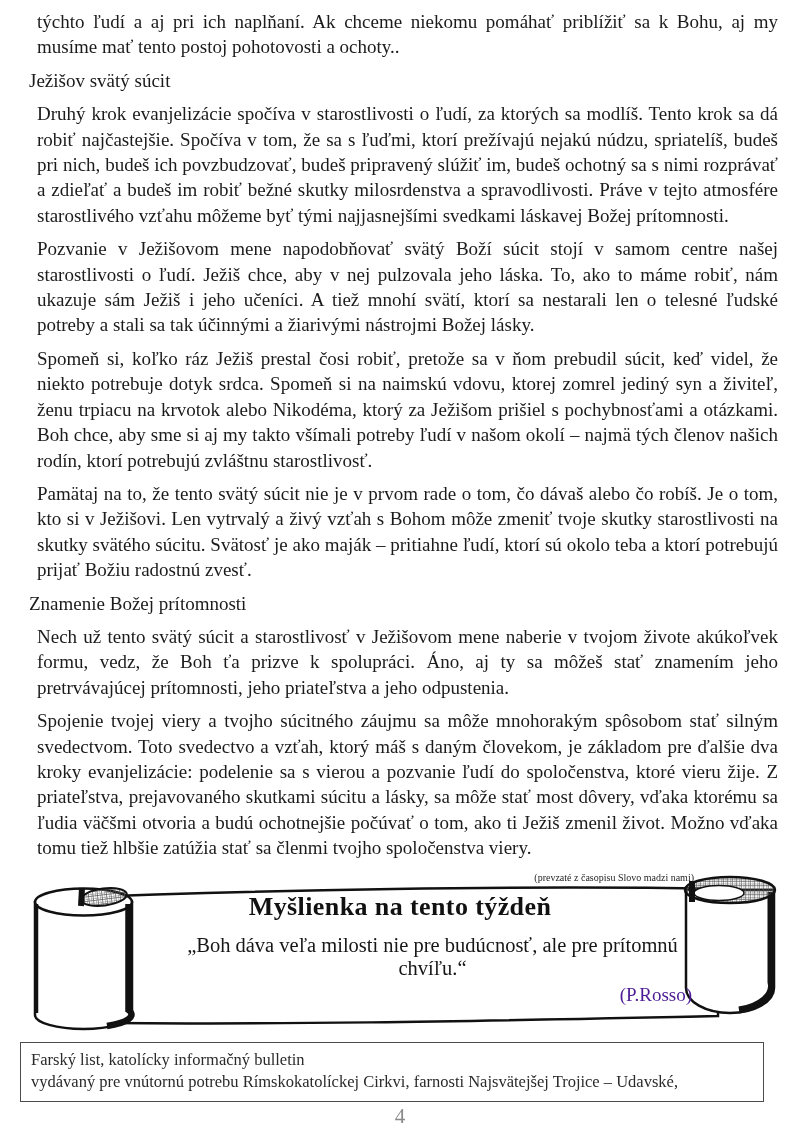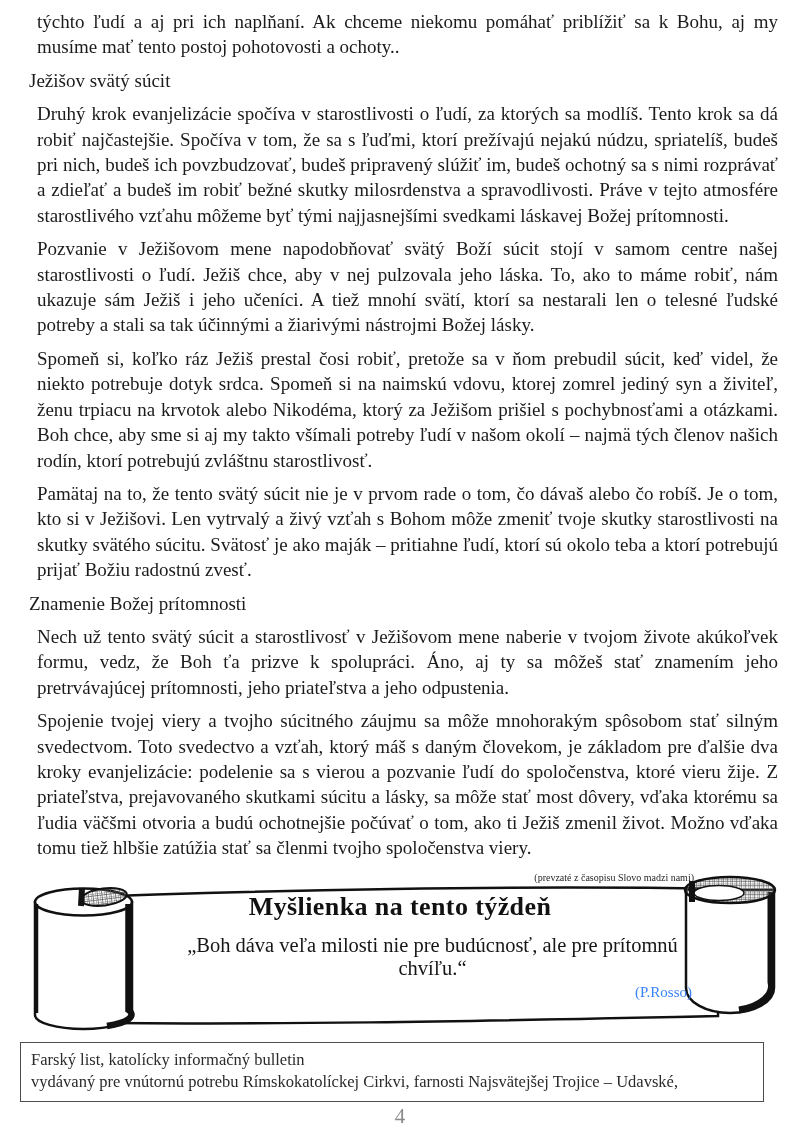--- a/index.html
+++ b/index.html
@@ -22,21 +22,21 @@
   .scroll-svg { position:absolute; left:0; top:0; width:780px; height:167px; }
   .scroll-title {
     position:absolute; top:22px; left:140px; right:140px; text-align:center;
     font-size:26px; font-weight:bold; letter-spacing:0.4px; color:#111;
   }
   .scroll-quote {
     position:absolute; top:64px; left:115px; right:90px; text-align:center;
     font-size:20.5px; color:#161616;margin-left:40px;
   }
   .scroll-author {
-    position:absolute; top:114px; right:98px; font-size:15px; color:#3b82f6;
+    position:absolute; top:114px; right:98px; font-size:19px; color:#4c1d95;
   }
   .footer-box {
     position:absolute; top:1042px; left:20px; width:744px; box-sizing:border-box;
     border:1.5px solid #4c4c4c; padding:6px 10px 8px; 
     font-size:16.5px; line-height:1.32; color:#2a2a2a;
   }
   .footer-box div { margin:0; }
   .page-num {
     position:absolute; top:1104px; left:0; width:100%; text-align:center;
     font-size:21px; color:#8a8a8a;

